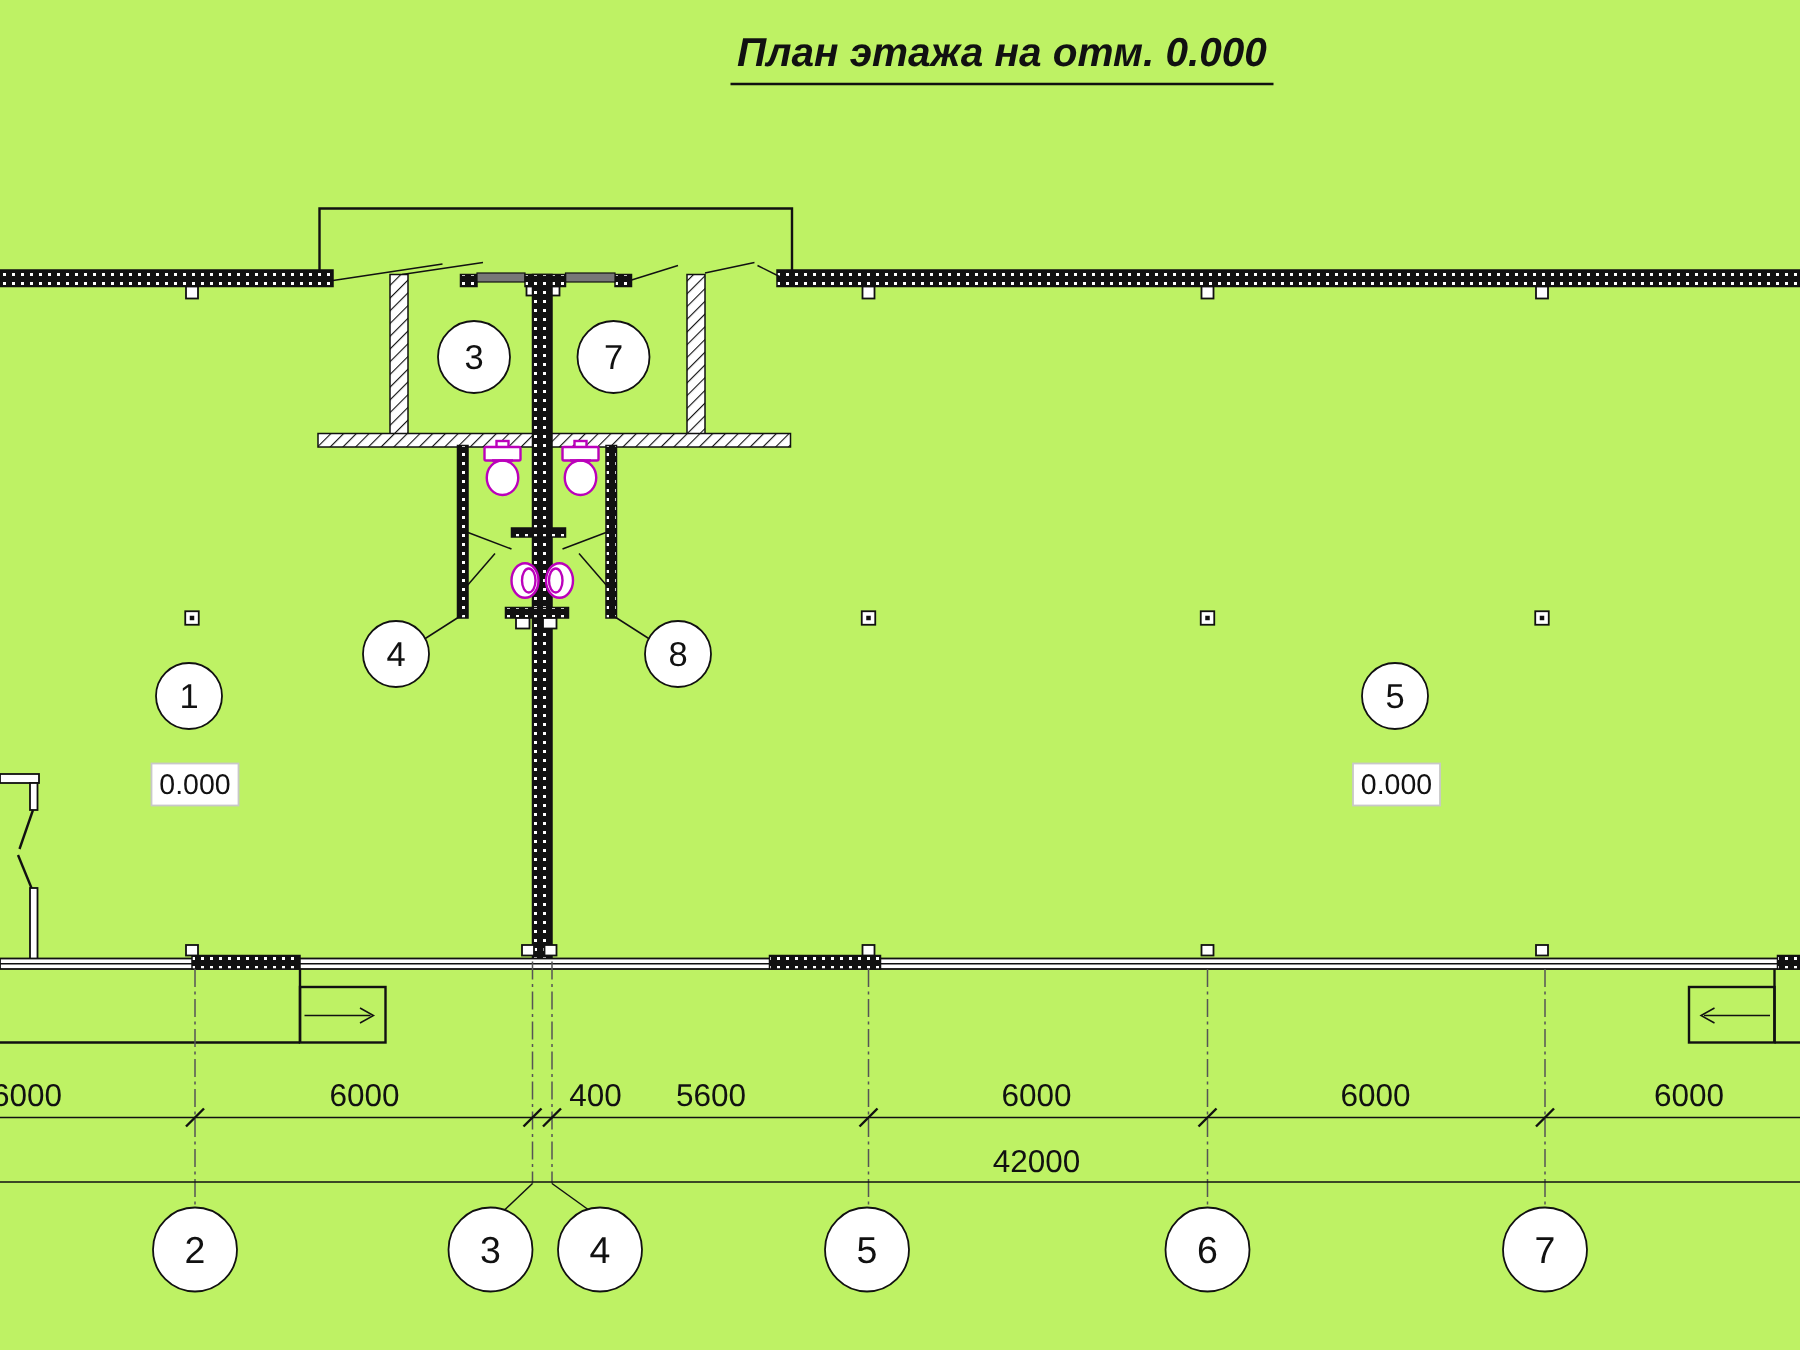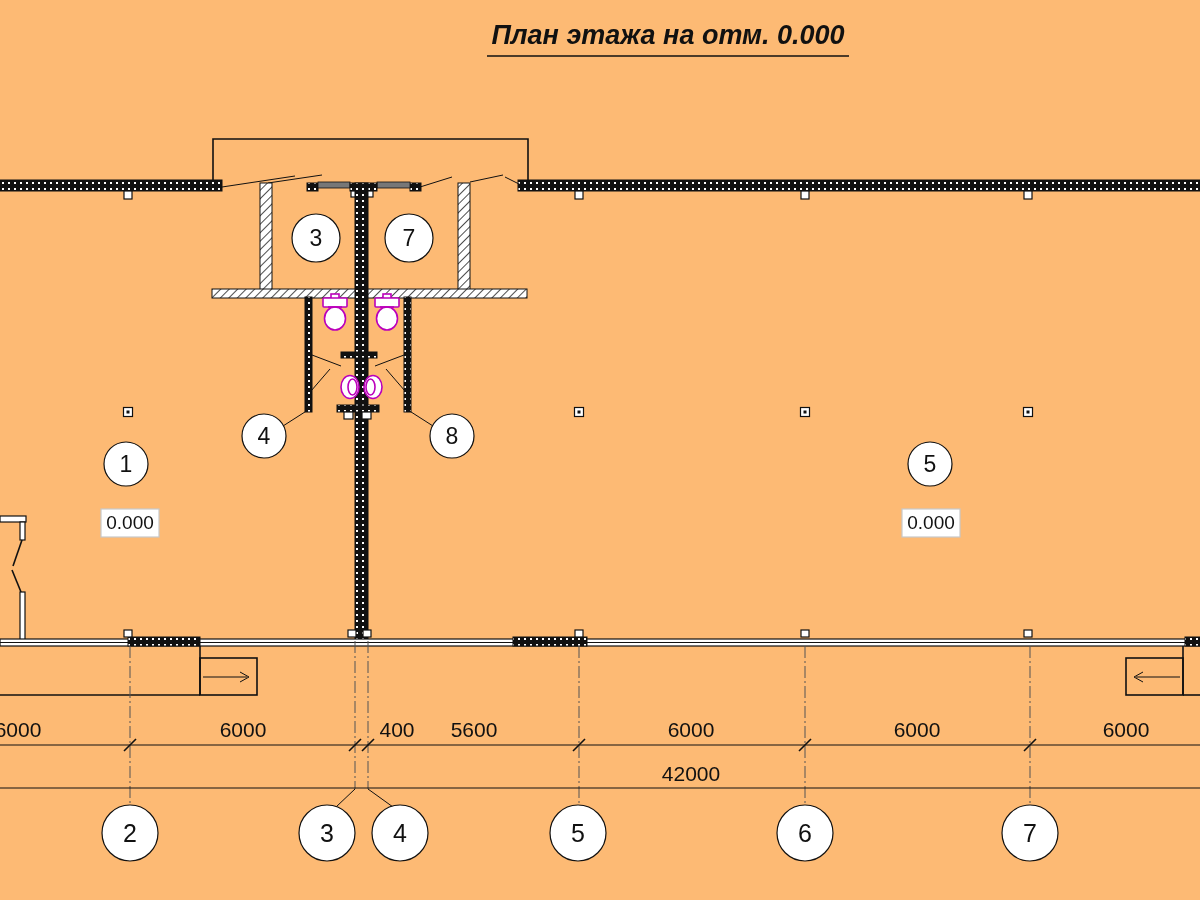--- a/index.html
+++ b/index.html
@@ -1,16 +1,16 @@
 <!DOCTYPE html>
 <html style="--plumbing: #bb00bb; --elevation_box: #c8c8c8;"><head>
 <meta charset="utf-8">
 <style>
   html,body{margin:0;padding:0;background:#fff;}
-  .page{position:relative;width:1200px;height:900px;background:#fdba74;overflow:hidden;
+  .page{position:relative;width:1200px;height:900px;background:#bef264;overflow:hidden;
         font-family:"Liberation Sans",sans-serif;}
   svg{display:block;}
   svg text{fill:#111;font-family:"Liberation Sans",sans-serif;}
   .ln{stroke:#111;fill:none;stroke-width:1;}
   .ln2{stroke:#111;fill:none;stroke-width:1.6;}
   .wallstroke{stroke:#111;stroke-width:1;}
   .whitebox{fill:#fff;stroke:#111;stroke-width:1.2;}
   .dashdot{stroke:#555;stroke-width:1;fill:none;stroke-dasharray:12 3 2 3;}
   .tick{stroke:#111;stroke-width:1.6;}
   .dimtxt{font-size:21px;}

